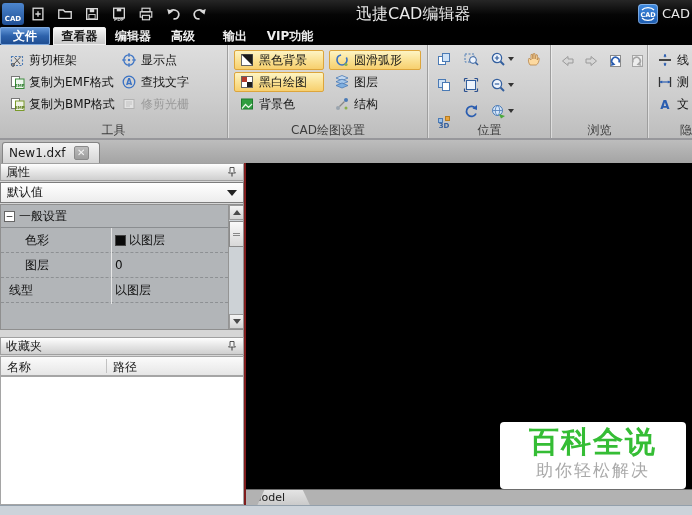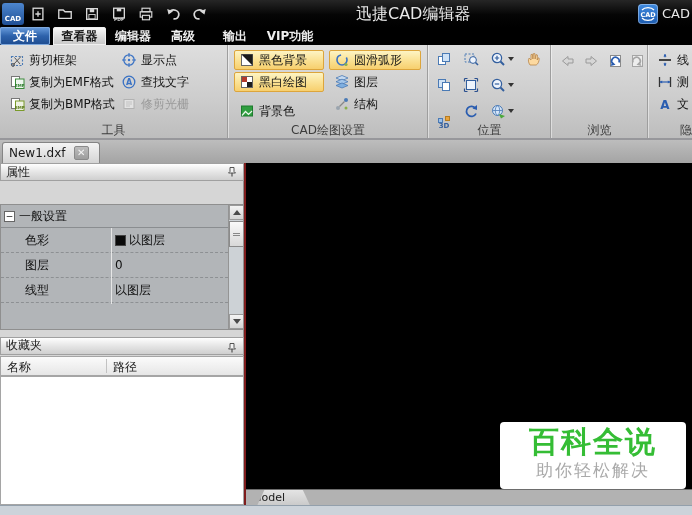--- a/index.html
+++ b/index.html
@@ -276,21 +276,21 @@
       <div class="tbtn toggled" style="left:5px;top:27px;width:90px;">
         <span class="ic">
             <svg width="16" height="16" viewBox="0 0 16 16">
               <rect x="2.5" y="2.5" width="11" height="11" fill="#fff" stroke="#666"></rect>
               <rect x="3" y="3" width="5" height="5" fill="#b33a2b"></rect>
               <rect x="8" y="8" width="5" height="5" fill="#1d1d1d"></rect>
             </svg>
           </span>
         <span>黑白绘图</span>
       </div>
-      <div class="tbtn" style="left:5px;top:49px;margin-top:7px;">
+      <div class="tbtn" style="left:5px;top:49px;">
         <span class="ic">
             <svg width="16" height="16" viewBox="0 0 16 16">
               <rect x="2.5" y="3" width="11" height="10" fill="#2f9e3f" stroke="#1d7a2d"></rect>
               <path d="M3 12.5 L6.5 8.5 L9.5 11.5 L13 8" stroke="#eaf6ea" fill="none" stroke-width="1.2"></path>
             </svg>
           </span>
         <span>背景色</span>
       </div>
       <div class="tbtn toggled" style="left:100px;top:5px;width:92px;">
         <span class="ic">
@@ -469,60 +469,64 @@
     <div class="phead" style="top:0;">
       <span>属性</span>
       <span class="pin">
           <svg width="12" height="12" viewBox="0 0 12 12">
             <path d="M4 1.5 h4 v4 l1.5 1.5 h-7 L4 5.5 Z" fill="#f4f4f4" stroke="#444" stroke-width="0.9"></path>
             <path d="M6 7 v3.5" stroke="#444" stroke-width="1.1"></path>
           </svg>
         </span>
     </div>
 
+    <div class="preset">
+      <span>默认值</span>
+      <span class="dd"></span>
+    </div>
 
     <div class="grid">
       <div class="grow solid" style="top:1px;height:22px;">
         <span class="minusbox" style="margin-left:3px;">−</span>
         <span>一般设置</span>
       </div>
       <div class="grow dash" style="top:23px;height:25px;">
         <span style="margin-left:24px;">色彩</span>
         <span class="val">
             <span class="swatch"></span>
             <span>以图层</span>
           </span>
       </div>
       <div class="grow dash" style="top:48px;height:25px;">
         <span style="margin-left:24px;">图层</span>
         <span class="val">
             <span>0</span>
           </span>
       </div>
       <div class="grow dash" style="top:73px;height:25px;">
-        <span style="margin-left:24px;">线型</span>
+        <span style="margin-left:8px;">线型</span>
         <span class="val">
             <span>以图层</span>
           </span>
       </div>
       <div class="gsep"></div>
       <div class="vscroll">
         <div class="sbtn" style="top:0;">
             <span class="tri-up"></span>
           </div>
         <div class="thumb">
             <span class="grip"></span>
           </div>
         <div class="sbtn" style="bottom:0;">
             <span class="tri-dn"></span>
           </div>
       </div>
     </div>
 
-    <div class="phead" style="top:174px;align-items:flex-end;">
+    <div class="phead" style="top:174px;">
       <span>收藏夹</span>
       <span class="pin">
           <svg width="12" height="12" viewBox="0 0 12 12">
             <path d="M4 1.5 h4 v4 l1.5 1.5 h-7 L4 5.5 Z" fill="#f4f4f4" stroke="#444" stroke-width="0.9"></path>
             <path d="M6 7 v3.5" stroke="#444" stroke-width="1.1"></path>
           </svg>
         </span>
     </div>
 
     <div class="cols">

